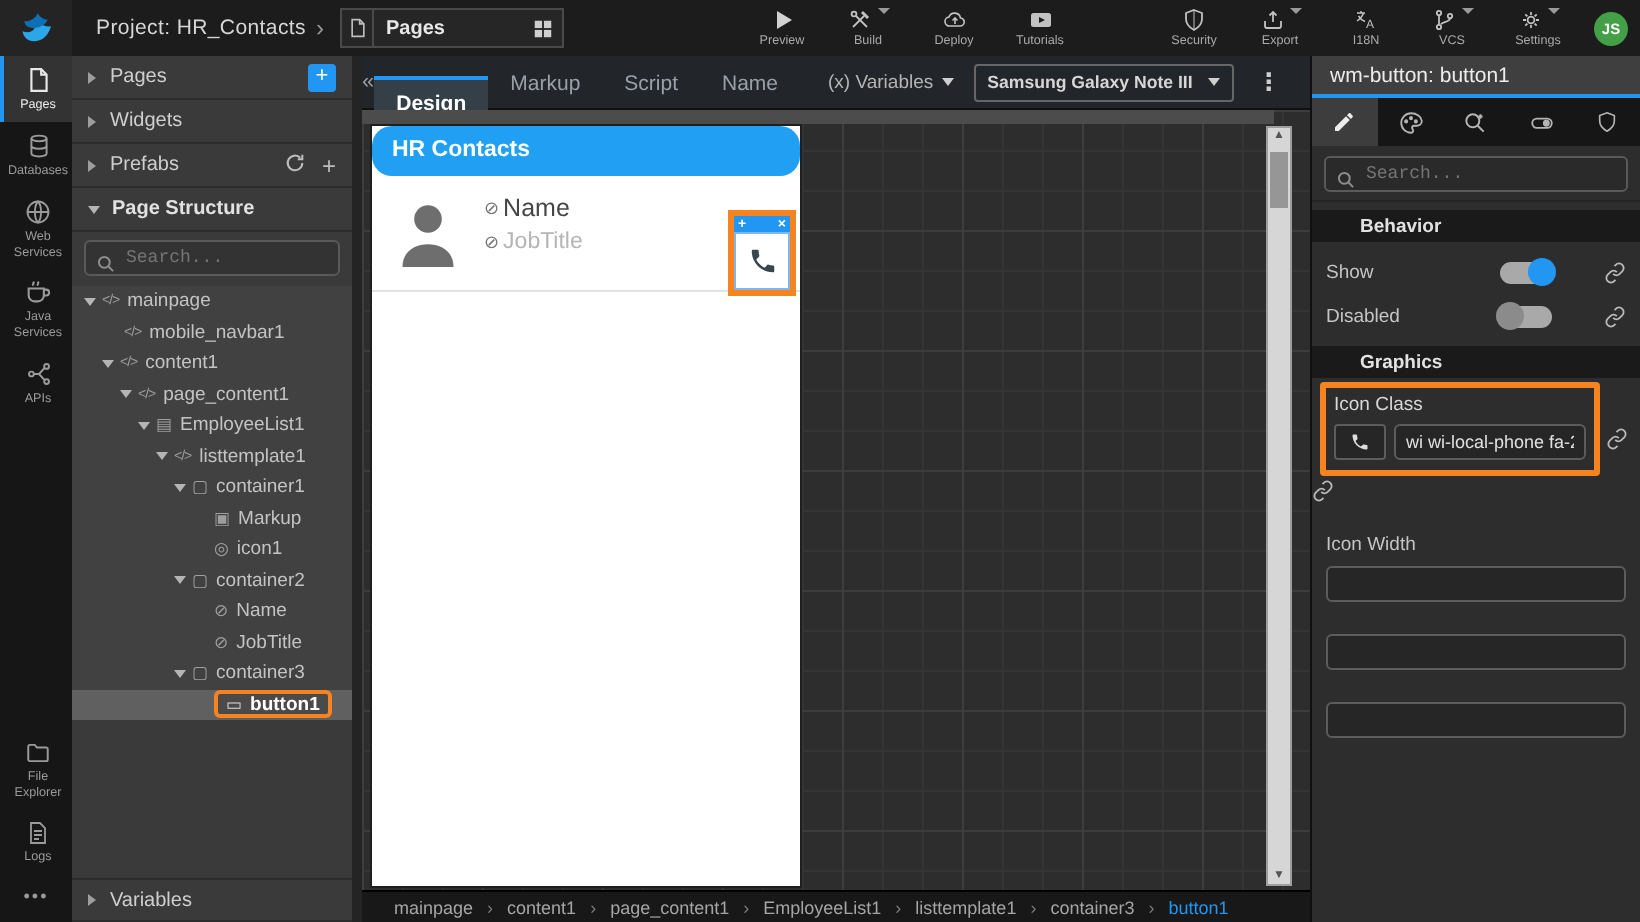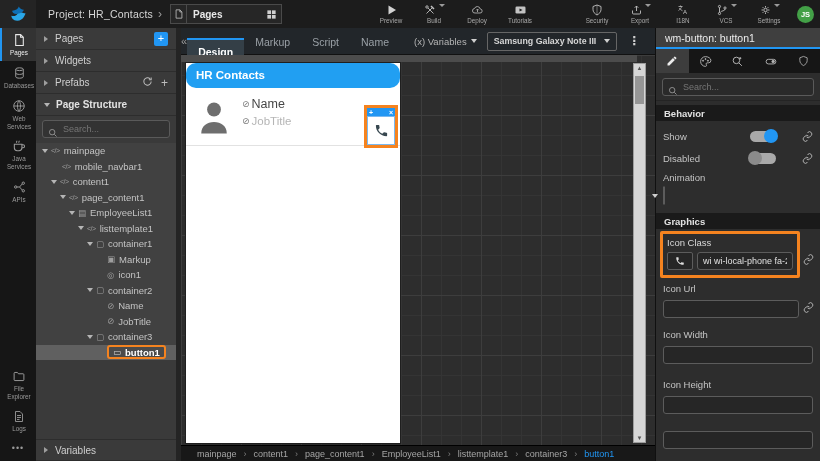--- a/index.html
+++ b/index.html
@@ -34,21 +34,21 @@
 
   
   .left-panel { position:absolute; left:36px; top:28px; width:145px; height:433px; background:#3a3a3a; border-right:5px solid #242424; display:flex; flex-direction:column; z-index:20; }
   .lp-head { height:22px; display:flex; align-items:center; padding:0 8px; border-bottom:1px solid #2d2d2d; cursor:pointer; flex:none; }
   .lp-head .hlabel { font-size:10px; color:#cfcfcf; flex:1; }
   .tri-r { width:0; height:0; border-top:3.5px solid transparent; border-bottom:3.5px solid transparent; border-left:4.5px solid #9e9e9e; margin-right:7px; }
   .tri-d { width:0; height:0; border-left:3.5px solid transparent; border-right:3.5px solid transparent; border-top:4.5px solid #b5b5b5; margin-right:6px; }
   .plus-btn { width:14px; height:14px; background:#2196f3; border-radius:2px; color:#fff; font-size:11px; line-height:13px; text-align:center; cursor:pointer; }
   .ghost-btn { color:#bdbdbd; font-size:12px; line-height:12px; cursor:pointer; margin-left:8px; }
   .lp-search { padding:4px 6px 5px; flex:none; }
-  .search-box { position:relative; height:18px; background:#333; border:1px solid #5a5a5a; border-radius:3px; }
+  .search-box { position:relative; height:18px; background:#333; border:1px solid #5a5a5a; border-radius:3px;font-family:Liberation Mono, monospace; }
   .search-box input { position:absolute; left:20px; right:4px; top:0; height:16px; background:transparent; border:none; outline:none; color:#ddd; font-size:9px; font-family:inherit; }
   .search-box .mag { position:absolute; left:5px; top:3px; }
   .tree { flex:none; background:#414141; overflow:hidden; }
   .trow { height:15.5px; display:flex; align-items:center; font-size:9.5px; color:#c3c3c3; cursor:pointer; white-space:nowrap; }
   .trow .ticon { margin:0 4px 0 0; font-size:8.5px; color:#9e9e9e; flex:none; }
   .trow .ticon.code { font-size:7px; letter-spacing:-.5px; }
   .tri-sp { width:11px; flex:none; }
   .trow .tri-d { margin:0 3px 0 0; flex:none; border-top-width:4px; border-left-width:3px; border-right-width:3px; }
   .trow.sel { background:#606060; }
   .sel-box { display:inline-flex; align-items:center; border:2px solid #f5831f; border-radius:3px; padding:0 4px; height:14px; background:#4a4a4a; }
@@ -102,21 +102,21 @@
   .bc { cursor:pointer; }
   .bc.active { color:#2196f3; }
 
   
   .right-panel { position:absolute; left:655px; top:28px; width:165px; height:433px; background:#2d2d2d; border-left:1px solid #101010; z-index:30; display:flex; flex-direction:column; }
   .rp-title { height:21px; background:#3f3f3f; color:#ececec; font-size:10.5px; display:flex; align-items:center; padding-left:9px; border-bottom:2px solid #2196f3; flex:none; }
   .rp-tabs { height:24px; background:#161616; display:flex; flex:none; }
   .rp-tab { flex:1; display:flex; align-items:center; justify-content:center; cursor:pointer; }
   .rp-tab.active { background:#3d3d3d; }
   .rp-search { padding:5px 6px 4px; flex:none; border-bottom:1px solid #242424; }
-  .rp-section { height:16px; background:#1a1a1a; color:#e2e2e2; font-size:9.5px; font-weight:bold; display:flex; align-items:center; padding-left:8px; flex:none; margin-top:4px; }
+  .rp-section { height:16px; background:#1a1a1a; color:#e2e2e2; font-size:9.5px; font-weight:bold; display:flex; align-items:center; padding-left:24px; flex:none; margin-top:4px; }
   .rp-row { display:flex; align-items:center; padding:0 7px; height:22px; flex:none; }
   .rp-row .rlabel { flex:1; font-size:9.5px; color:#c4c4c4; }
   .toggle { position:relative; width:26px; height:11px; border-radius:6px; background:#a9a9a9; margin-right:26px; cursor:pointer; }
   .toggle .knob { position:absolute; top:-1.5px; width:14px; height:14px; border-radius:50%; }
   .toggle.on .knob { right:-2px; background:#2196f3; }
   .toggle.off .knob { left:-2px; background:#8b8b8b; }
   .linkico { cursor:pointer; flex:none; display:flex; }
   .rp-field { padding:3px 7px 4px; flex:none; }
   .rp-field .flabel { display:block; font-size:9.5px; color:#c4c4c4; margin-bottom:4px; }
   .tinput { width:100%; height:18px; background:#262626; border:1px solid #5c5c5c; border-radius:3px; color:#e0e0e0; font-size:9px; padding:0 5px; outline:none; font-family:inherit; }
@@ -579,24 +579,20 @@
       <span class="toggle off">
           <span class="knob"></span>
         </span>
       <span class="linkico">
         <svg width="11" height="11" viewBox="0 0 24 24" fill="none" stroke="#b9b9b9" stroke-width="2">
             <path d="M10 13a5 5 0 0 0 7.07 0l2.83-2.83a5 5 0 1 0-7.07-7.07L11.5 4.4"></path>
             <path d="M14 11a5 5 0 0 0-7.07 0L4.1 13.83a5 5 0 1 0 7.07 7.07l1.33-1.3"></path>
           </svg>
       </span>
     </div>
-    <div class="rp-field">
-      <span class="flabel">Animation</span>
-      <span class="tselect"><span class="tri-sel"></span></span>
-    </div>
 
     <div class="rp-section">Graphics</div>
 
     <div class="icon-class-outer">
       <div class="icon-class-wrap">
         <span class="flabel">Icon Class</span>
         <div class="ic-row">
           <span class="icon-btn">
             <svg width="10" height="10" viewBox="0 0 24 24">
                 <path d="M6.62 10.79c1.44 2.83 3.76 5.14 6.59 6.59l2.2-2.2c.27-.27.67-.36 1.02-.24 1.12.37 2.33.57 3.57.57.55 0 1 .45 1 1V20c0 .55-.45 1-1 1-9.39 0-17-7.61-17-17 0-.55.45-1 1-1h3.5c.55 0 1 .45 1 1 0 1.25.2 2.45.57 3.57.11.35.03.74-.25 1.02l-2.2 2.2z" fill="#dedede"></path>
@@ -607,38 +603,33 @@
       </div>
       <span class="linkico">
         <svg width="11" height="11" viewBox="0 0 24 24" fill="none" stroke="#b9b9b9" stroke-width="2">
             <path d="M10 13a5 5 0 0 0 7.07 0l2.83-2.83a5 5 0 1 0-7.07-7.07L11.5 4.4"></path>
             <path d="M14 11a5 5 0 0 0-7.07 0L4.1 13.83a5 5 0 1 0 7.07 7.07l1.33-1.3"></path>
           </svg>
       </span>
     </div>
 
     <div class="fwl">
-      <div class="rp-field">
-        <span class="flabel">Icon Url</span>
-        <input class="tinput" style="">
-      </div>
       <span class="linkico">
         <svg width="11" height="11" viewBox="0 0 24 24" fill="none" stroke="#b9b9b9" stroke-width="2">
             <path d="M10 13a5 5 0 0 0 7.07 0l2.83-2.83a5 5 0 1 0-7.07-7.07L11.5 4.4"></path>
             <path d="M14 11a5 5 0 0 0-7.07 0L4.1 13.83a5 5 0 1 0 7.07 7.07l1.33-1.3"></path>
           </svg>
       </span>
     </div>
 
     <div class="rp-field" style="margin-top:4px">
       <span class="flabel">Icon Width</span>
       <input class="tinput" style="">
     </div>
     <div class="rp-field" style="margin-top:8px">
-      <span class="flabel">Icon Height</span>
       <input class="tinput" style="">
     </div>
     <div class="rp-field" style="margin-top:8px">
       <input class="tinput" style="">
     </div>
 
   </div>
 
 </div>
 

